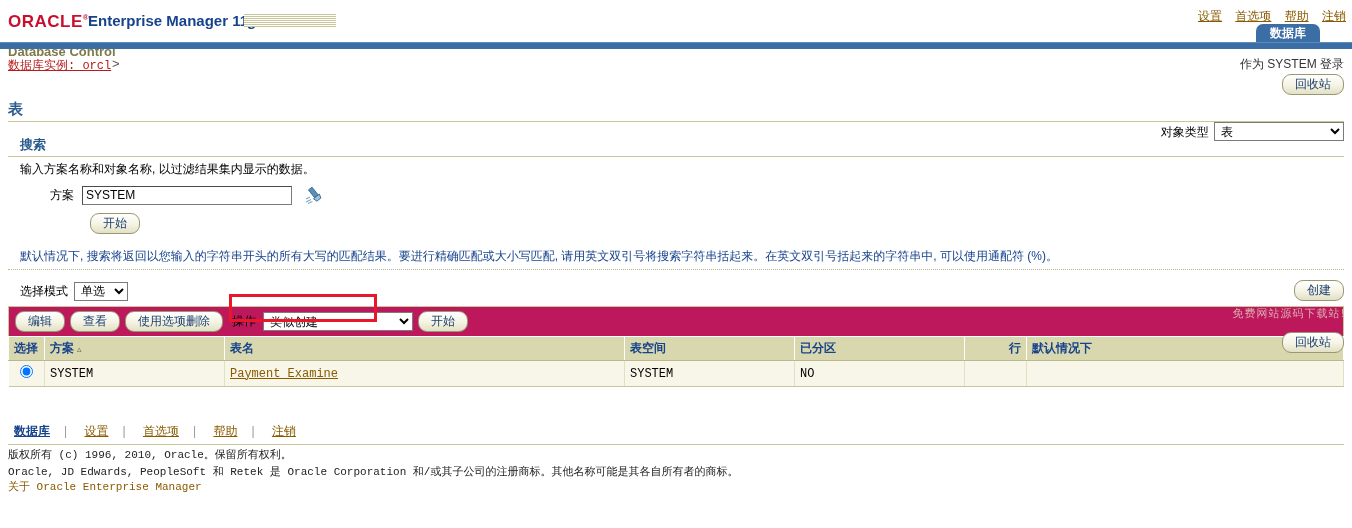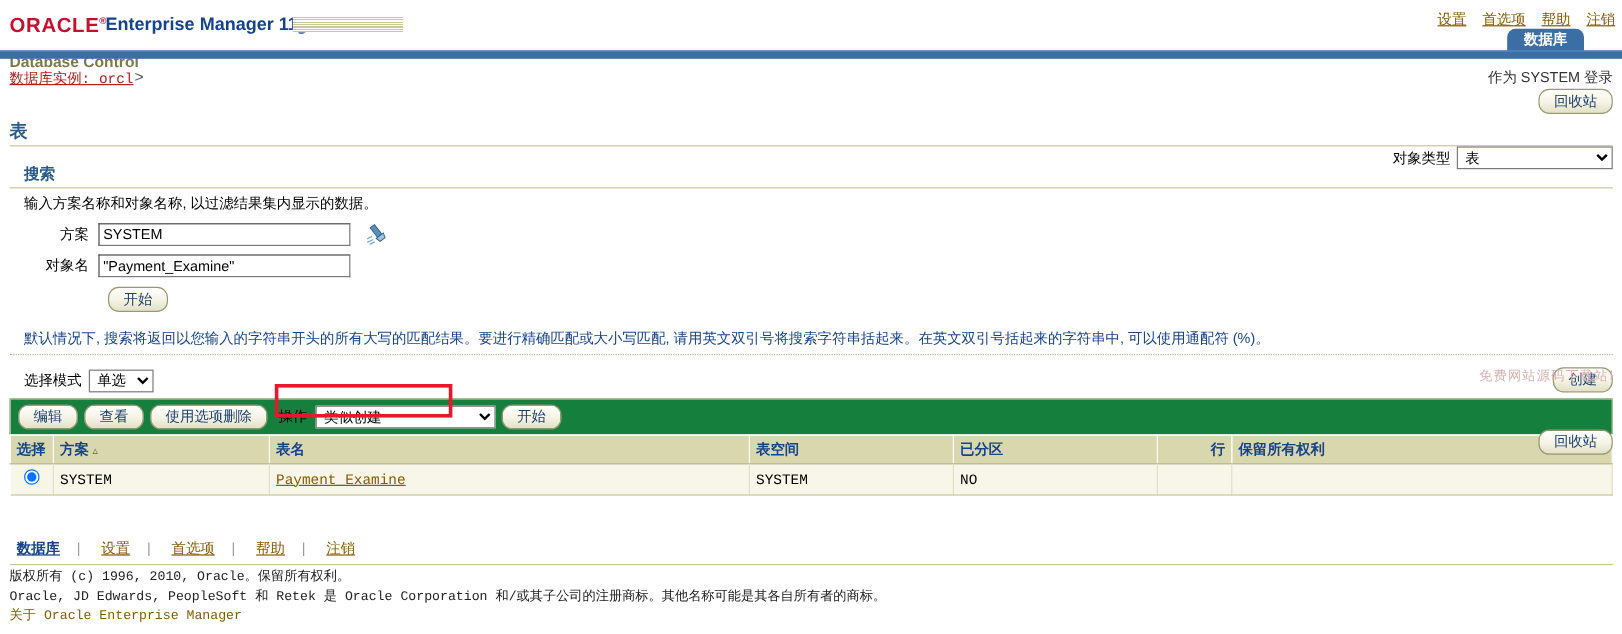--- a/index.html
+++ b/index.html
@@ -171,21 +171,21 @@
   .selmode-row {
     display: flex; align-items: center;
     padding-left: 12px; height: 22px;
     font-size: 12px;
   }
   .selmode-row label { margin-right: 6px; }
   .btn-create { position: absolute; right: 0; top: 0; }
 
   .table-toolbar {
     margin-top: 4px;
-    background: #15803d;
+    background: #be185d;
     border: 1px solid #c9c79a;
     border-bottom: none;
     padding: 4px 6px;
     display: flex; align-items: center; gap: 5px;
   }
   .table-toolbar .lbl { font-size: 12px; margin: 0 2px 0 4px; }
 
   
   table.ora-table {
     width: 100%;
@@ -335,24 +335,20 @@
         <svg width="22" height="20" viewBox="0 0 22 20">
           <g transform="rotate(-38 11 10)">
             <rect x="9" y="2" width="4.5" height="10" fill="#5b8fb9" stroke="#2f5f85" stroke-width="0.8"></rect>
             <path d="M7.5 12 L15 12 L13.8 16 L8.7 16 Z" fill="#9fc4dd" stroke="#2f5f85" stroke-width="0.8"></path>
           </g>
           <path d="M2 14 L6 12 M2 17 L7 14.6 M4 18.6 L8.4 16.6" stroke="#7fa9c9" stroke-width="1.1" fill="none"></path>
         </svg>
       </span>
     </div>
 
-    <div class="field-row">
-      <span class="field-label">对象名</span>
-      <input class="ora-text" type="text" value="&quot;Payment_Examine&quot;" style="">
-    </div>
 
     <div class="go-row">
       <button class="ora-btn">开始</button>
     </div>
 
     <div class="help-note">默认情况下, 搜索将返回以您输入的字符串开头的所有大写的匹配结果。要进行精确匹配或大小写匹配, 请用英文双引号将搜索字符串括起来。在英文双引号括起来的字符串中, 可以使用通配符 (%)。</div>
   </div>
 
   <div class="results-sec">
     <div class="selmode-row">
@@ -376,21 +372,21 @@
 
     <table class="ora-table">
       <thead>
         <tr>
           <th style="width:36px;"><span>选择</span></th>
           <th style="width:180px;"><span>方案</span><span class="sort-arrow">▵</span></th>
           <th style="width:400px;"><span>表名</span></th>
           <th style="width:170px;"><span>表空间</span></th>
           <th style="width:170px;"><span>已分区</span></th>
           <th class="num" style="width:62px;"><span>行</span></th>
-          <th><span>保留所有权利</span></th>
+          <th><span>默认情况下</span></th>
         </tr>
       </thead>
       <tbody>
         <tr>
           <td class="sel-cell">
             <input type="radio" name="rowsel" checked="" style="">
           </td>
           <td>SYSTEM</td>
           <td>
             <a class="tbl-link">Payment_Examine</a>

